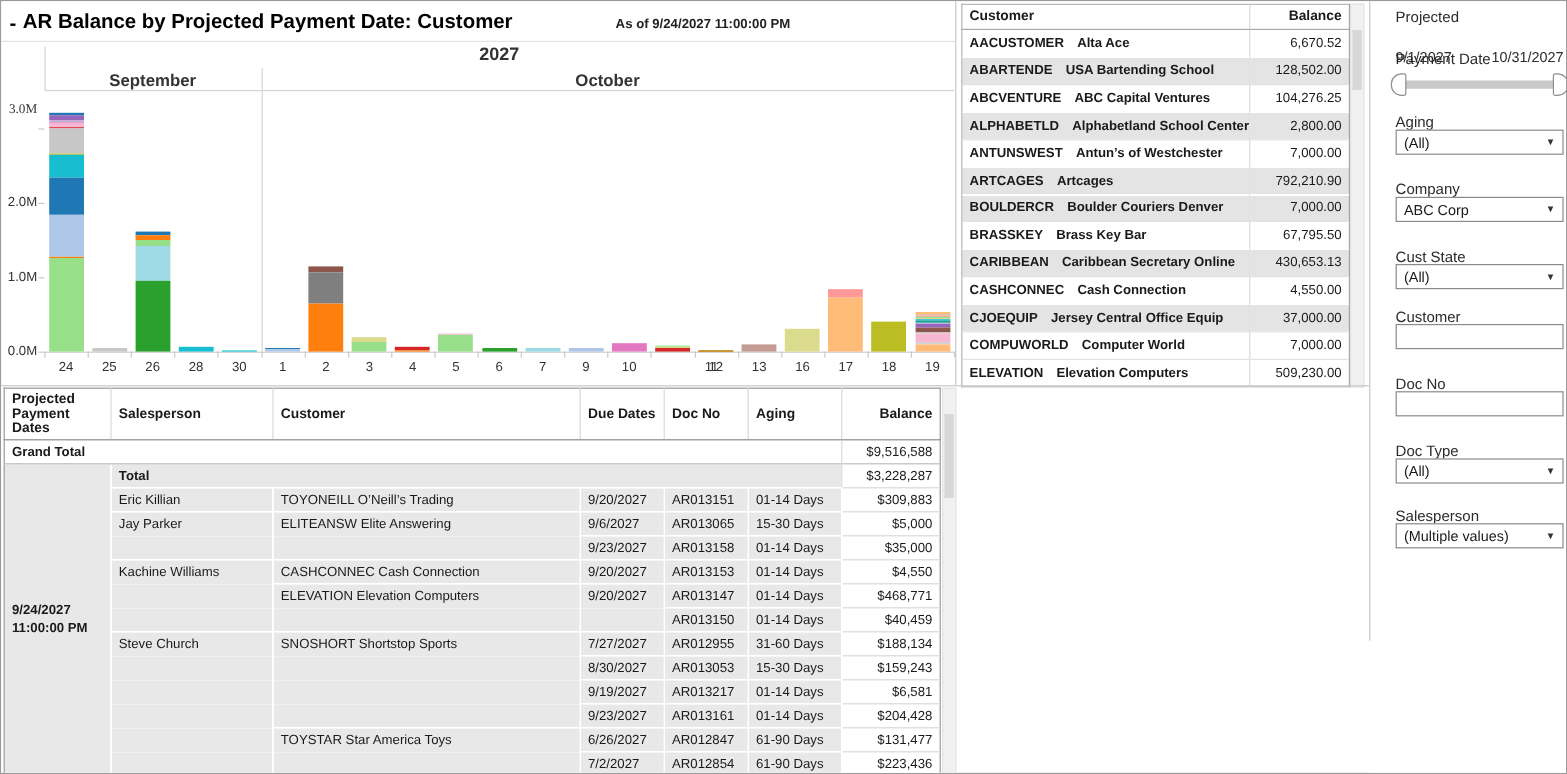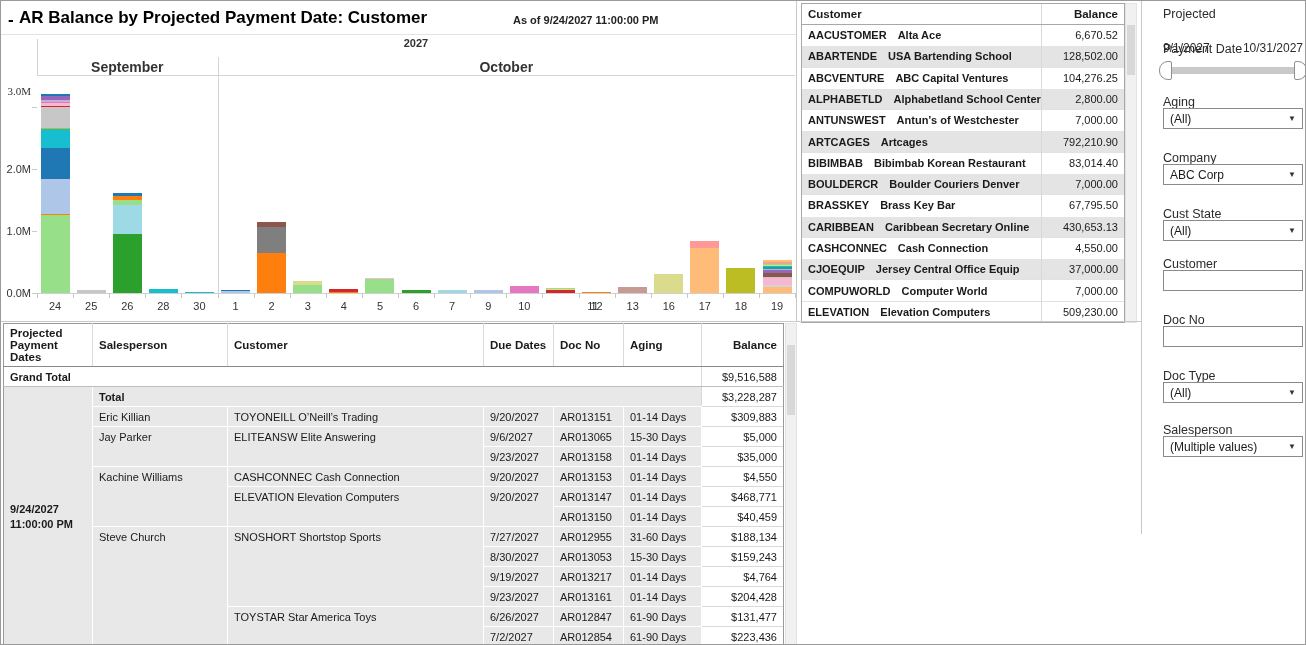--- a/index.html
+++ b/index.html
@@ -6,21 +6,21 @@
   html,body { background:#fff; }
   body { font-family:"Liberation Sans", sans-serif; color:#1a1a1a; }
   #canvas { position:relative; width:1306px; height:645px; background:#fff;
             border:1px solid #9a9a9a; overflow:hidden; }
 
   
   #chart-pane { position:absolute; left:0; top:0; width:795px; height:320px; background:#fff; }
   .collapse { position:absolute; left:7px; top:9px; font-size:17px; font-weight:bold; color:#000; }
   .title { position:absolute; left:18px; top:7px; font-size:17px; font-weight:bold; color:#000; white-space:nowrap; }
   .asof  { position:absolute; left:512px; top:13px; font-size:11px; font-weight:bold; color:#222; white-space:nowrap; }
-  .year  { position:absolute; left:36px; top:36px; width:758px; text-align:center; font-size:11px; font-weight:bold; color:#333; }
+  .year  { position:absolute; left:36px; top:36px; width:758px; text-align:center; font-size:15px; font-weight:bold; color:#333; }
   .hline, .vline { position:absolute; background:#d4d4d4; }
   .month-lbl { position:absolute; top:58px; font-size:14px; color:#333; transform:translateX(-50%); white-space:nowrap;font-weight:bold; }
   .bar { position:absolute; display:flex; flex-direction:column; }
   .bar > div { width:100%; }
   .xlab { position:absolute; top:299px; font-size:11px; color:#333; transform:translateX(-50%); }
   .ylab { position:absolute; left:0; width:30px; text-align:right; font-size:11px; color:#333; }
   .tick { position:absolute; background:#c9c9c9; }
 
   
   #customer-panel { position:absolute; left:797px; top:0; width:343px; height:322px; background:#fff; }
@@ -277,24 +277,20 @@
             <td class="num">2,800.00</td>
           </tr>
           <tr>
             <td><span class="code">ANTUNSWEST</span>  <span class="cname">Antun’s of Westchester</span></td>
             <td class="num">7,000.00</td>
           </tr>
           <tr class="shade">
             <td><span class="code">ARTCAGES</span>  <span class="cname">Artcages</span></td>
             <td class="num">792,210.90</td>
           </tr>
-          <tr>
-            <td><span class="code">BIBIMBAB</span>  <span class="cname">Bibimbab Korean Restaurant</span></td>
-            <td class="num">83,014.40</td>
-          </tr>
           <tr class="shade">
             <td><span class="code">BOULDERCR</span>  <span class="cname">Boulder Couriers Denver</span></td>
             <td class="num">7,000.00</td>
           </tr>
           <tr>
             <td><span class="code">BRASSKEY</span>  <span class="cname">Brass Key Bar</span></td>
             <td class="num">67,795.50</td>
           </tr>
           <tr class="shade">
             <td><span class="code">CARIBBEAN</span>  <span class="cname">Caribbean Secretary Online</span></td>
@@ -417,21 +413,21 @@
             <td class="g">AR013053</td>
             <td class="g">15-30 Days</td>
             <td class="bal">$159,243</td>
           </tr>
           <tr>
             <td class="g merge"></td>
             <td class="g merge"></td>
             <td class="g">9/19/2027</td>
             <td class="g">AR013217</td>
             <td class="g">01-14 Days</td>
-            <td class="bal">$4,764</td>
+            <td class="bal">$6,581</td>
           </tr>
           <tr>
             <td class="g merge"></td>
             <td class="g merge"></td>
             <td class="g">9/23/2027</td>
             <td class="g">AR013161</td>
             <td class="g">01-14 Days</td>
             <td class="bal">$204,428</td>
           </tr>
           <tr>

